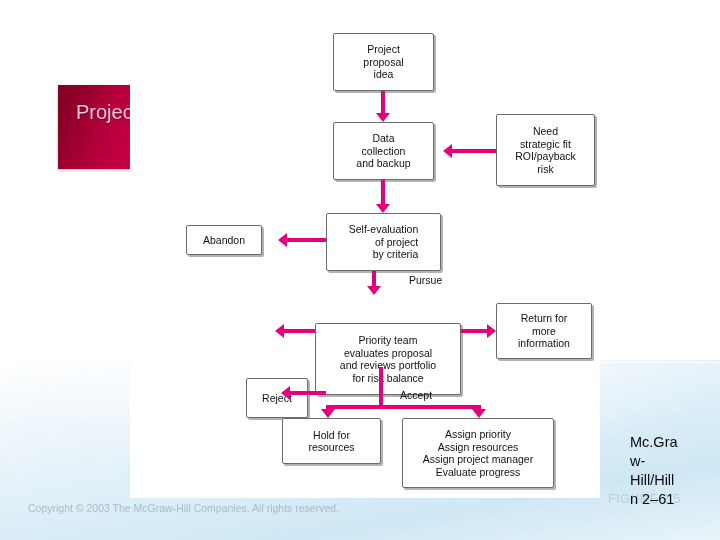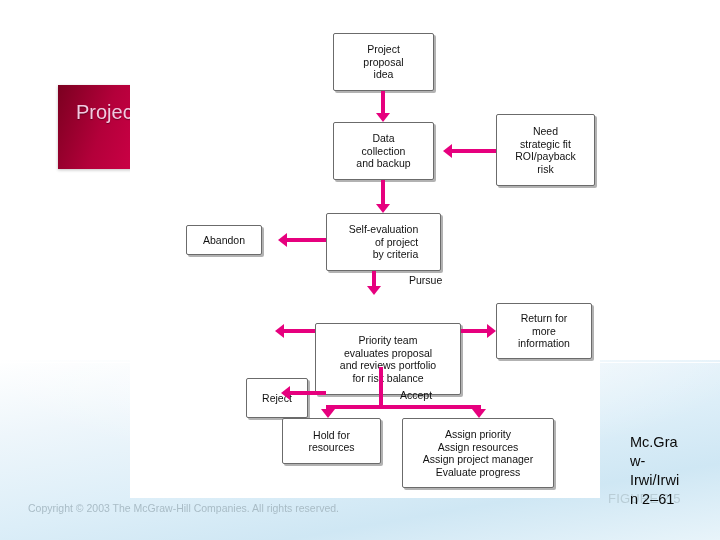--- a/index.html
+++ b/index.html
@@ -168,17 +168,17 @@
 
     <div class="arrow arrow-v" style="left:347px;top:387px;height:6px;"></div>
     <div class="head head-down" style="left:342px;top:391px;"></div>
   </div>
 
   <div class="copyright">Copyright © 2003 The McGraw-Hill Companies. All rights reserved.</div>
   <div class="figure-caption">FIGURE 2.5</div>
   <div class="credit">
     <span>Mc.Gra</span><br>
     <span>w-</span><br>
-    <span>Irwi/Irwi</span><br>
+    <span>Hill/Hill</span><br>
     <span>n  2–61</span>
   </div>
 
 </div>
 
 </body></html>

